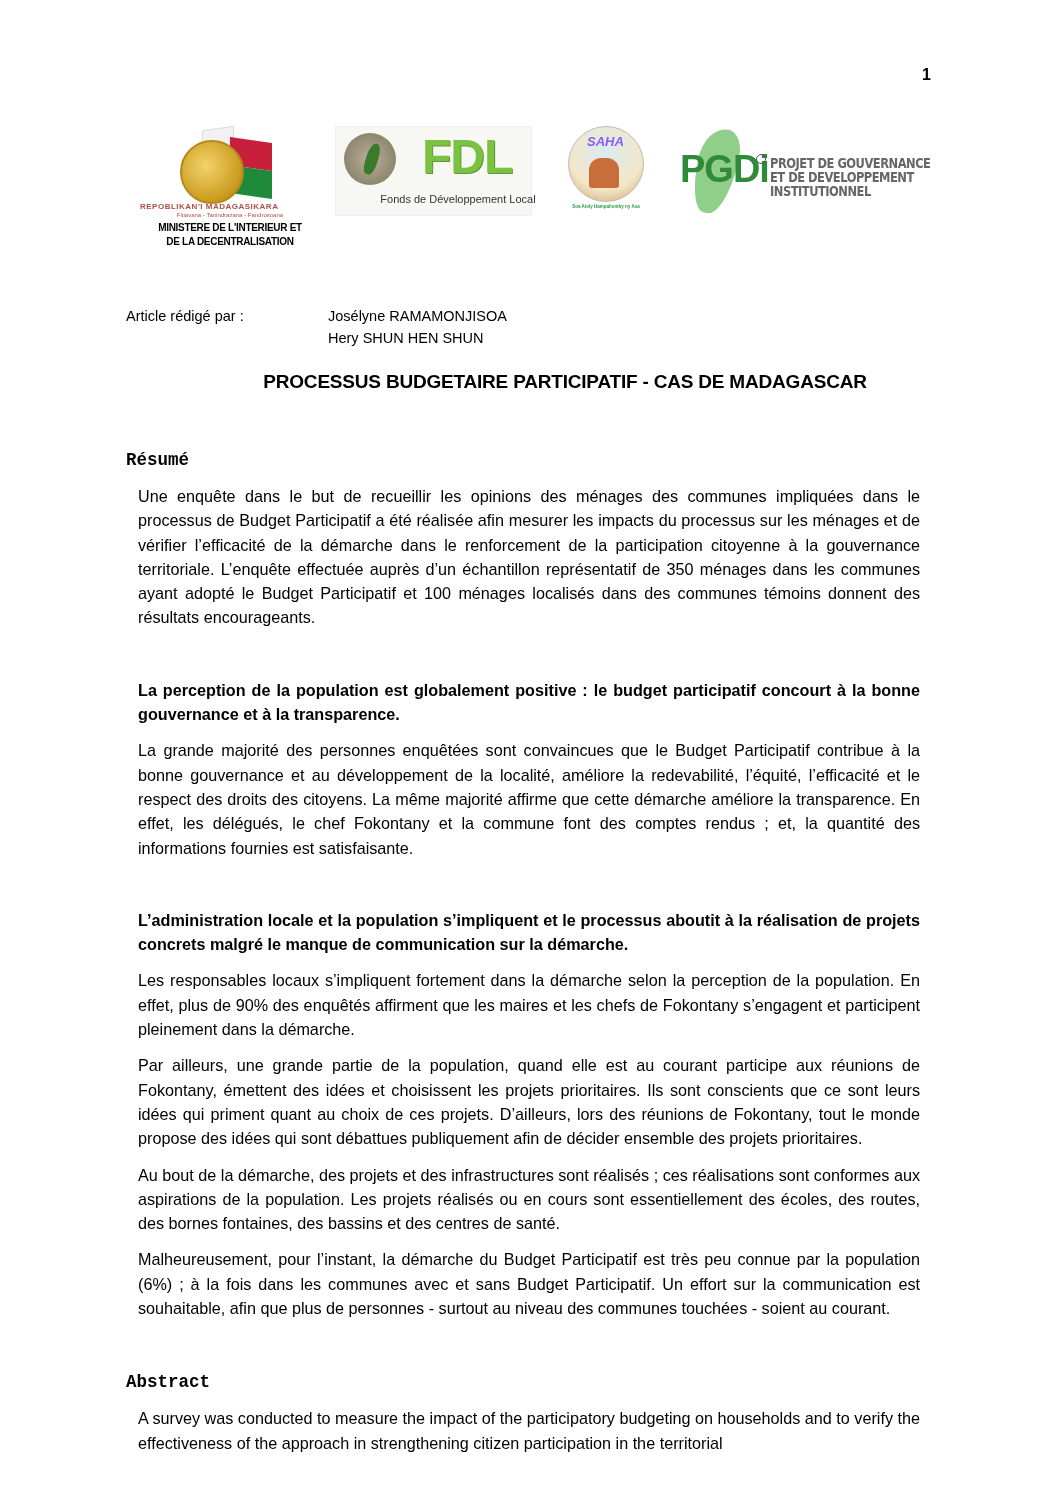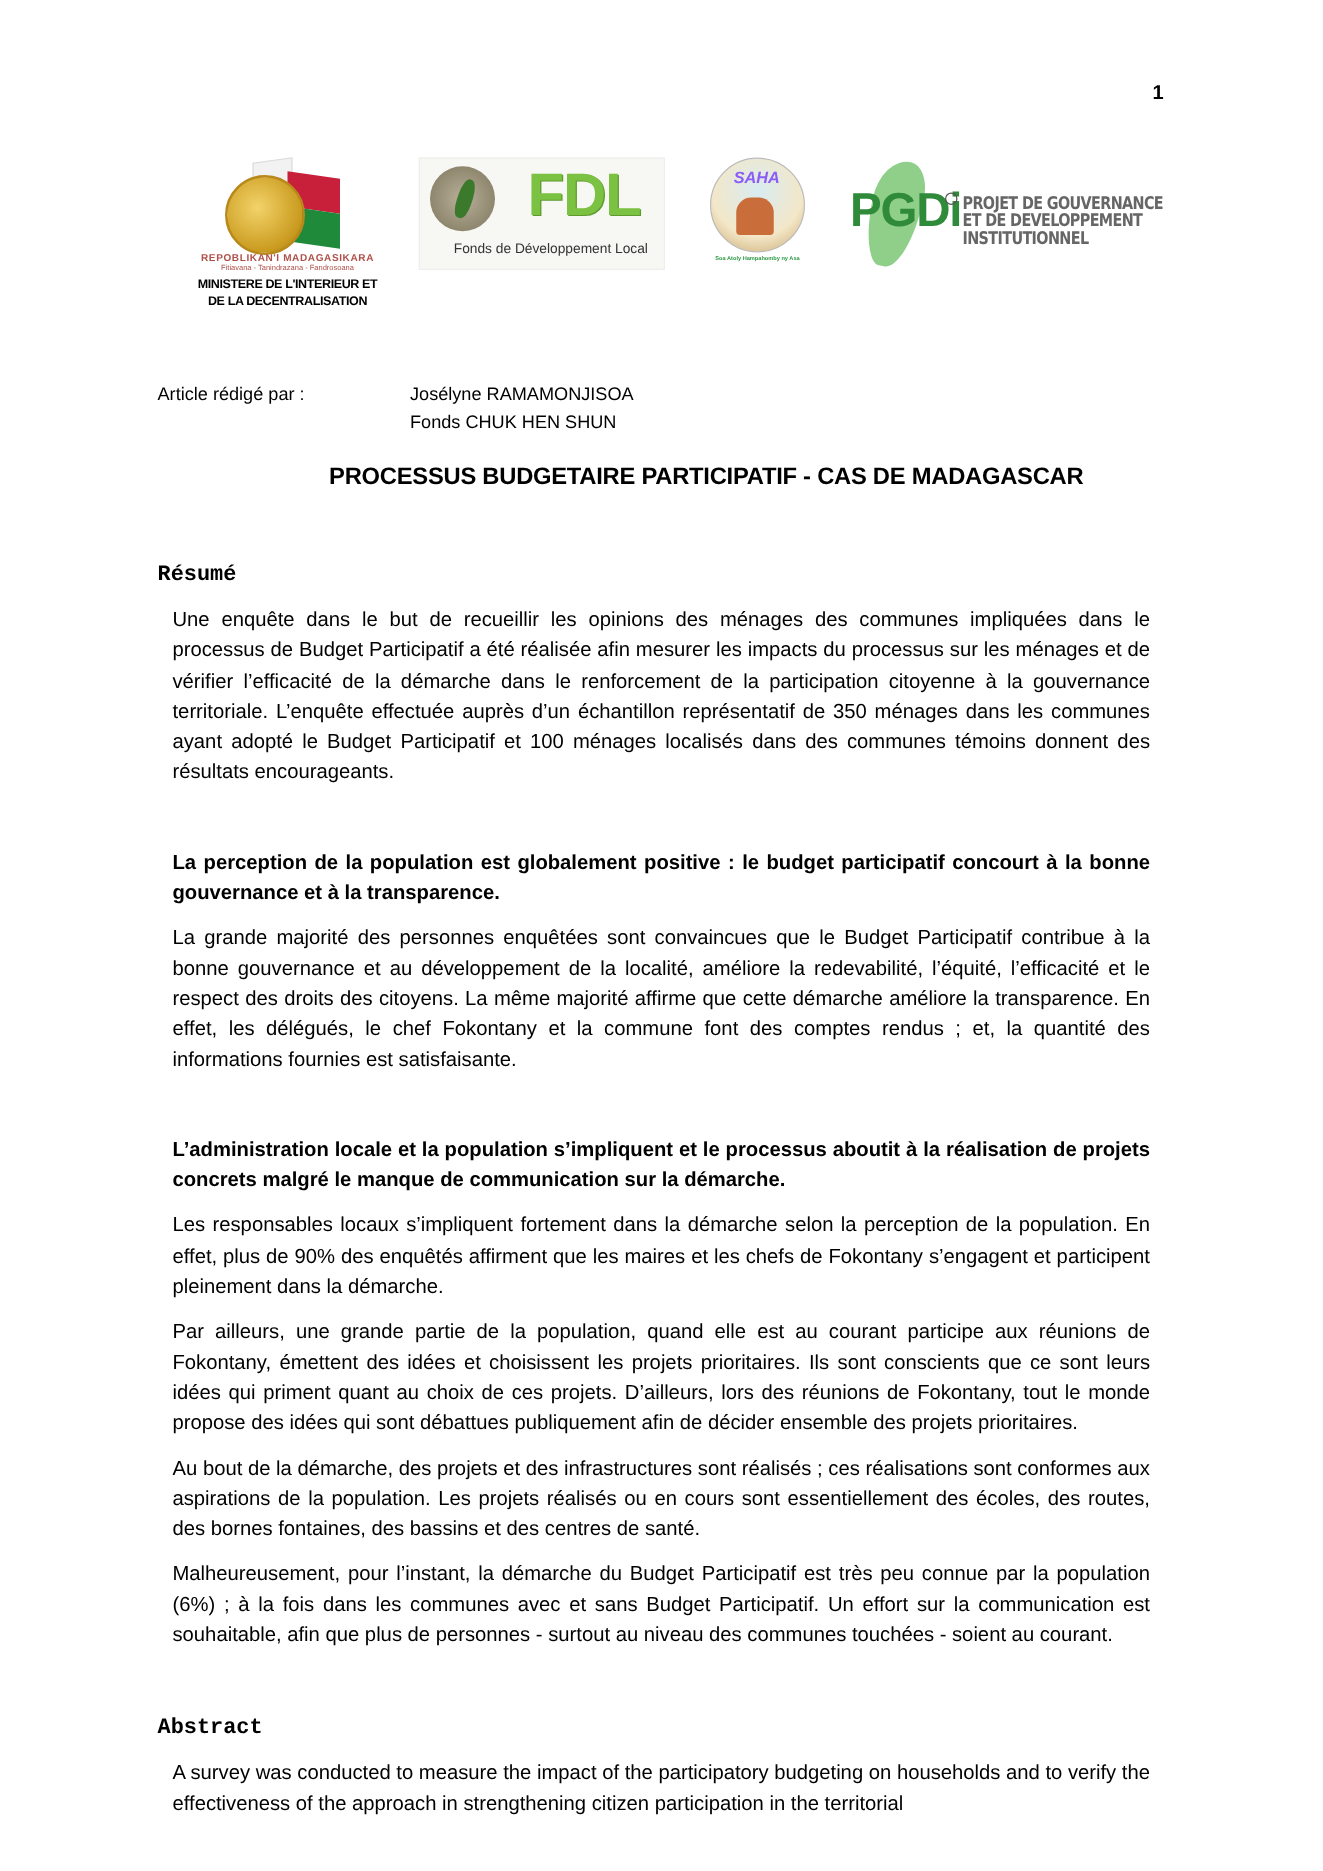--- a/index.html
+++ b/index.html
@@ -26,34 +26,34 @@
   }
   .logo-madagascar .flag-red {
     position: absolute; left: 90px; top: 22px; width: 42px; height: 28px;
     background: #c8203a; transform: skewY(8deg);
   }
   .logo-madagascar .flag-green {
     position: absolute; left: 90px; top: 50px; width: 42px; height: 28px;
     background: #1f8a3a; transform: skewY(8deg);
   }
   .logo-madagascar .repo {
-    position: absolute; left: 0; top: 84px; width: 180px; text-align: center;
+    position: absolute; left: 0; top: 84px; width: 180px; text-align: left;
     font-size: 8px; font-weight: bold; color: #b0504a; letter-spacing: 0.5px;
   }
   .logo-madagascar .repo-sub {
     position: absolute; left: 0; top: 94px; width: 180px; text-align: center;
     font-size: 6px; color: #b0504a;
   }
   .logo-madagascar .ministry {
     position: absolute; left: 0; top: 103px; width: 180px; text-align: center;
     font-size: 10px; font-weight: bold; line-height: 14px; letter-spacing: -0.3px;
   }
   .logo-fdl {
     left: 335px; top: 126px; width: 195px; height: 88px;
-    background: #f7f7f3; border: 1px solid #eee;
+    background: #f7f7f3; border: 1px solid #eee; text-align: center;
   }
   .logo-fdl .emblem {
     position: absolute; left: 8px; top: 6px; width: 52px; height: 52px; border-radius: 50%;
     background: radial-gradient(circle at 50% 50%, #b9b09a, #8f866e 70%, #6f6650);
   }
   .logo-fdl .emblem::after {
     content: ""; position: absolute; left: 22px; top: 10px; width: 12px; height: 32px;
     background: #3b7a2c; border-radius: 45% 45% 40% 40%; transform: rotate(18deg);
   }
   .logo-fdl .fdl-big {
@@ -165,21 +165,21 @@
     <div>PROJET DE GOUVERNANCE</div>
     <div>ET DE DEVELOPPEMENT</div>
     <div>INSTITUTIONNEL</div>
   </div>
 </div>
 
 <div class="authors">
   <div class="label">Article rédigé par :</div>
   <div class="names">
     <div>Josélyne RAMAMONJISOA</div>
-    <div>Fonds CHUK HEN SHUN</div>
+    <div>Hery SHUN HEN SHUN</div>
   </div>
 </div>
 
 <h1 class="doc-title" style="margin:0;padding-left:36px;">PROCESSUS BUDGETAIRE PARTICIPATIF - CAS DE MADAGASCAR</h1>
 
 <div class="content">
   <h2>Résumé</h2>
   <p>Une enquête dans le but de recueillir les opinions des ménages des communes impliquées dans le processus de Budget Participatif a été réalisée afin mesurer les impacts du processus sur les ménages et de vérifier l’efficacité de la démarche dans le renforcement de la participation citoyenne à la gouvernance territoriale. L’enquête effectuée auprès d’un échantillon représentatif de 350 ménages dans les communes ayant adopté le Budget Participatif et 100 ménages localisés dans des communes témoins donnent des résultats encourageants.</p>
   <div class="gap"></div>
 

